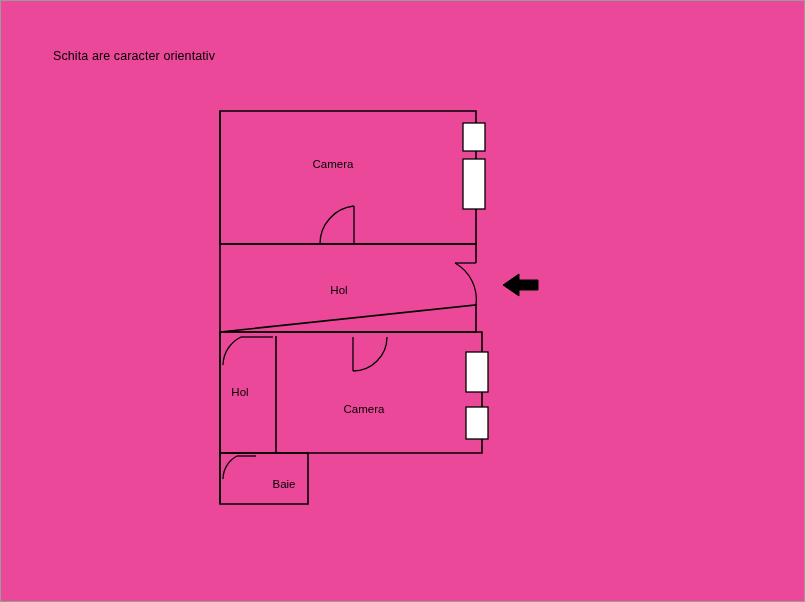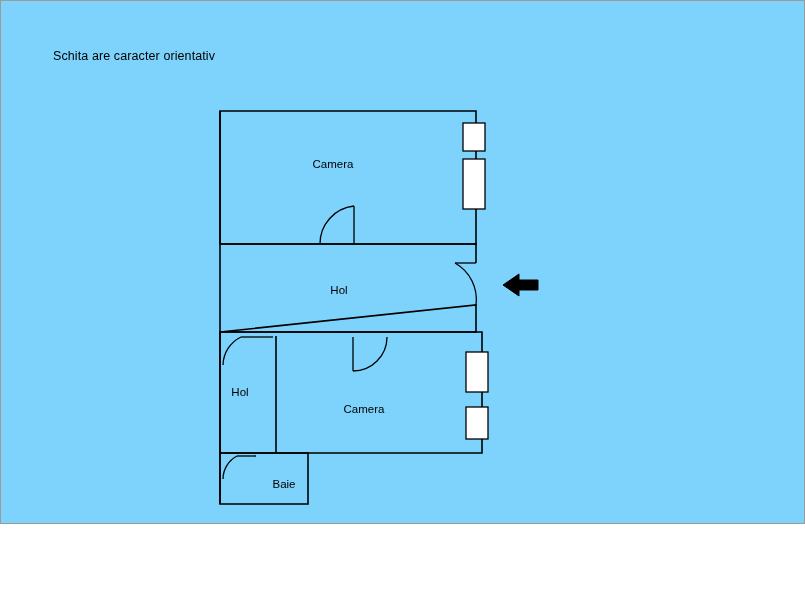--- a/index.html
+++ b/index.html
@@ -6,22 +6,22 @@
     margin: 0;
     padding: 0;
     background: #ffffff;
   }
   body {
     font-family: "Liberation Sans", sans-serif;
   }
   #page {
     position: relative;
     width: 805px;
-    height: 524px;
-    background: #7dd3fc;
+    height: 602px;
+    background: #ec4899;
     border: 1px solid #9a9a9a;
     box-sizing: border-box;
     overflow: hidden;
   }
   #caption {
     position: absolute;
     left: 52px;
     top: 48px;
     font-size: 12.5px;
     color: #000000;

